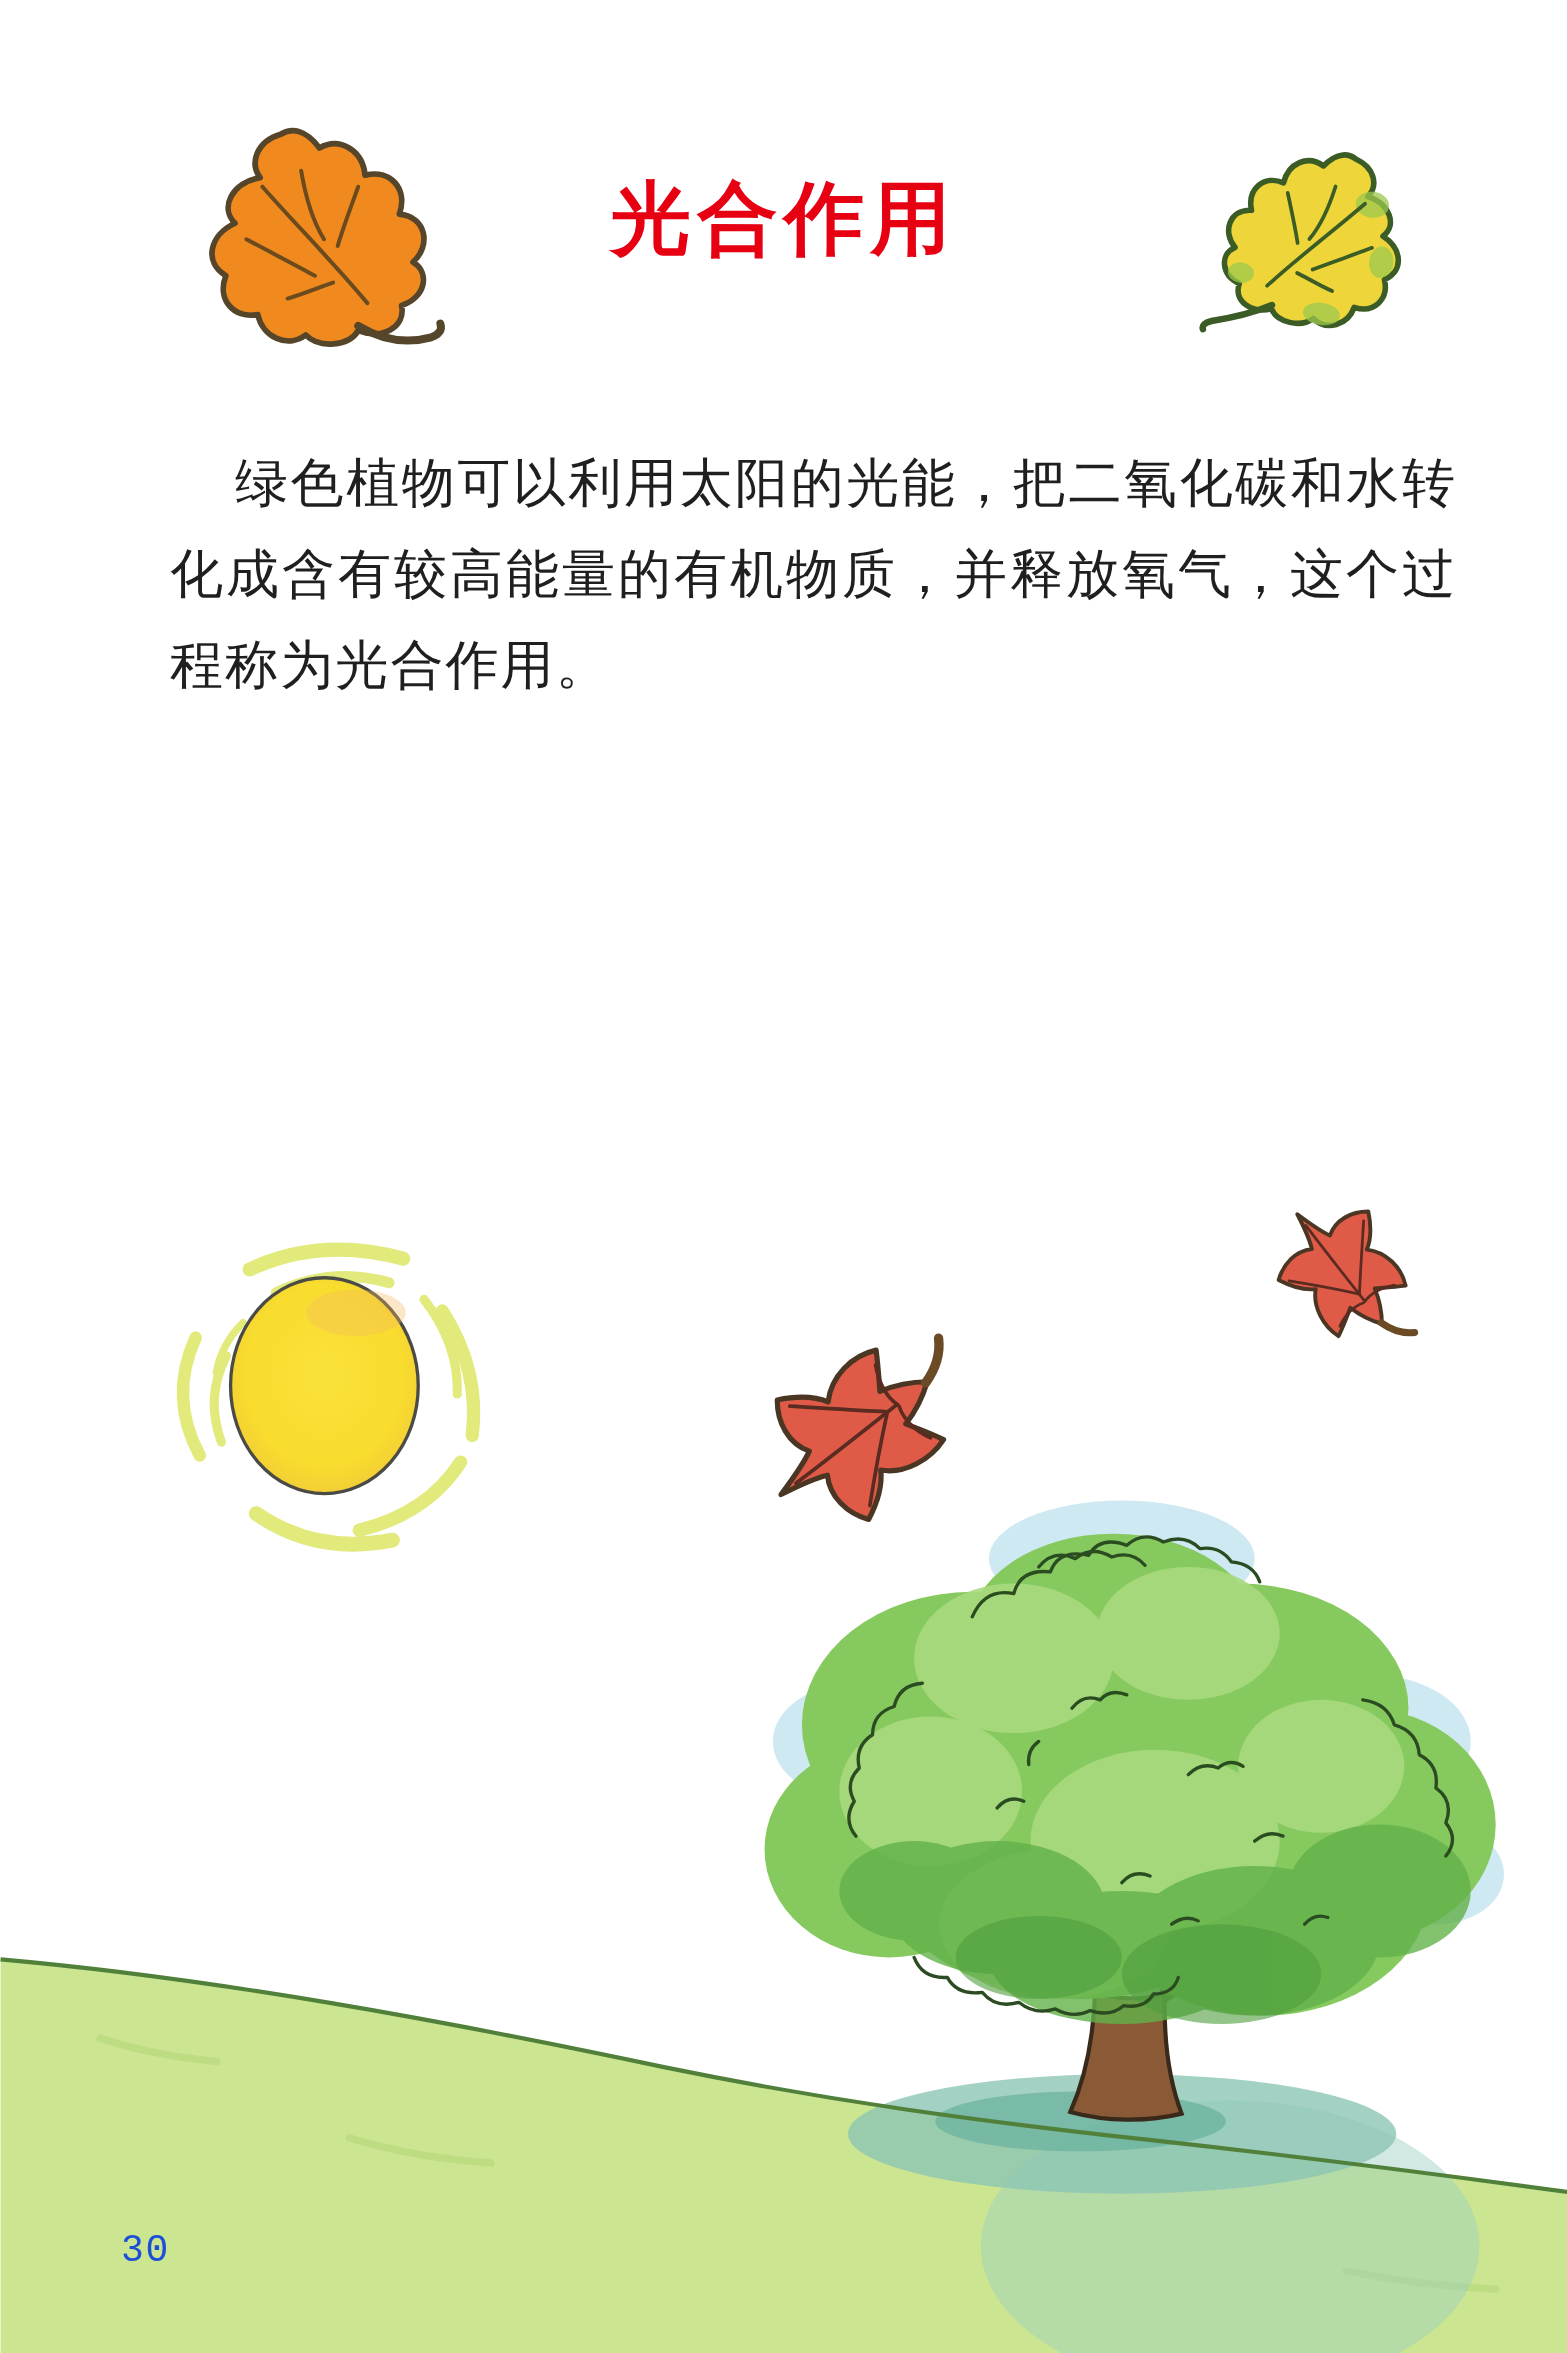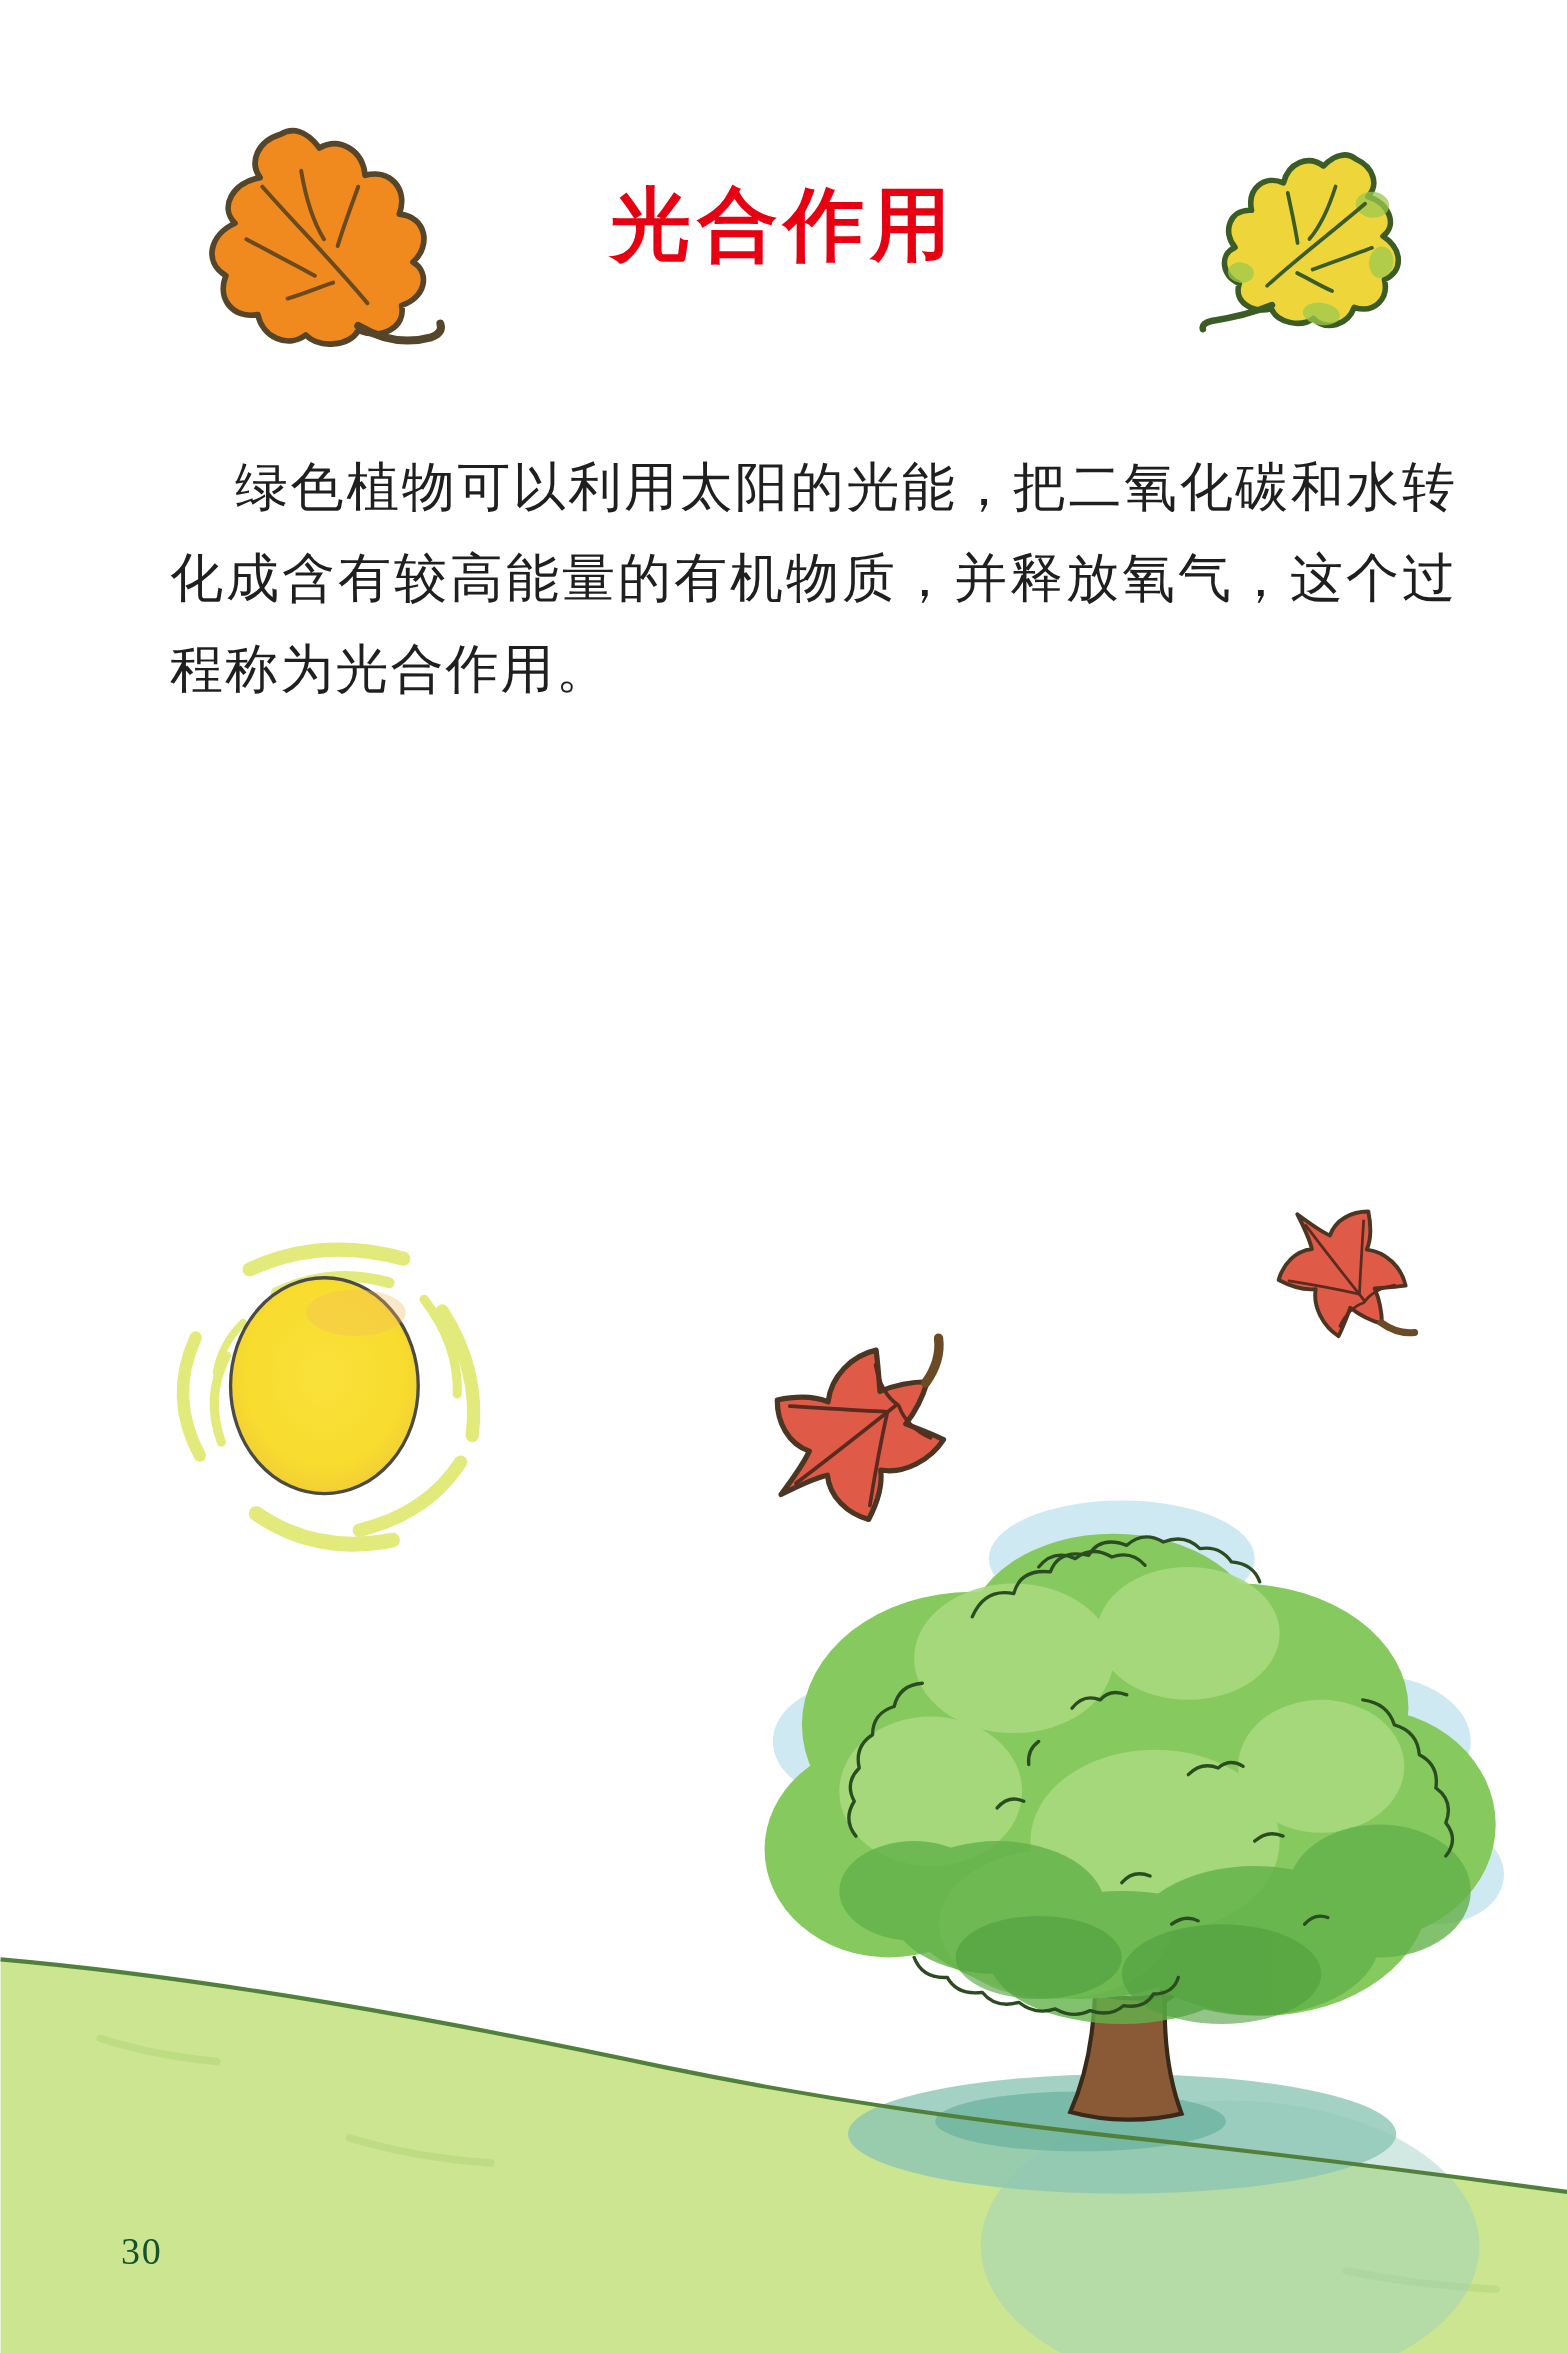--- a/index.html
+++ b/index.html
@@ -1,32 +1,32 @@
 <!DOCTYPE html>
 <html style="font-size:13.3px"><head>
 <meta charset="utf-8">
 <style>
   html,body{margin:0;padding:0;background:#ffffff;}
   .page{
     position:relative;width:1568px;height:2354px;background:#ffffff;overflow:hidden;
-    font-family:Liberation Serif, serif;
+    font-family:Liberation Mono, monospace;
   }
   .title{
     position:absolute;top:185px;left:0;width:100%;text-align:center;
     font-size:80px;font-weight:bold;color:#e60012;letter-spacing:6.6px;line-height:1;
   }
   .bodytext{
     position:absolute;top:442px;left:170px;width:1287px;
     font-size:53px;line-height:91px;color:#1f1f1f;letter-spacing:2.1px;
     text-align:justify;
   }
   .bodytext p{margin:0;text-indent:65px;}
   .decor{position:absolute;}
   .pagenum{
-    position:absolute;left:121px;top:2229px;font-size:38px;color:#14532d;
+    position:absolute;left:121px;top:2229px;font-size:38px;color:#1d4ed8;
     letter-spacing:1.7px;z-index:5;
   }
   svg{display:block;overflow:visible;}
 </style>
 </head>
 <body>
 
 <div class="page">
 
   <div class="decor" style="left:0;top:1922px;z-index:1;">

